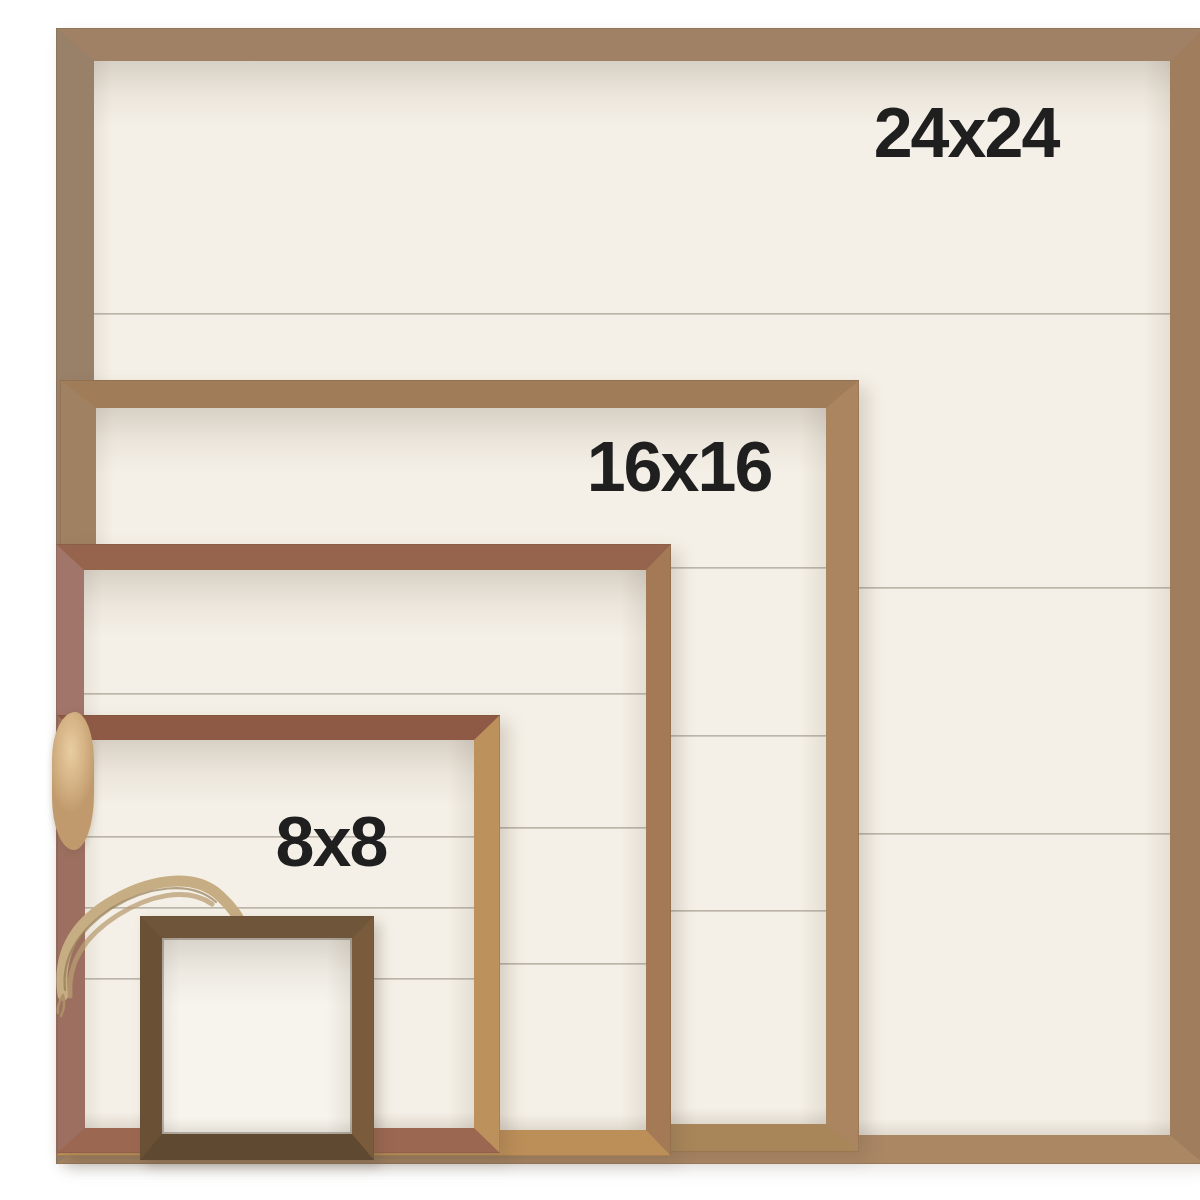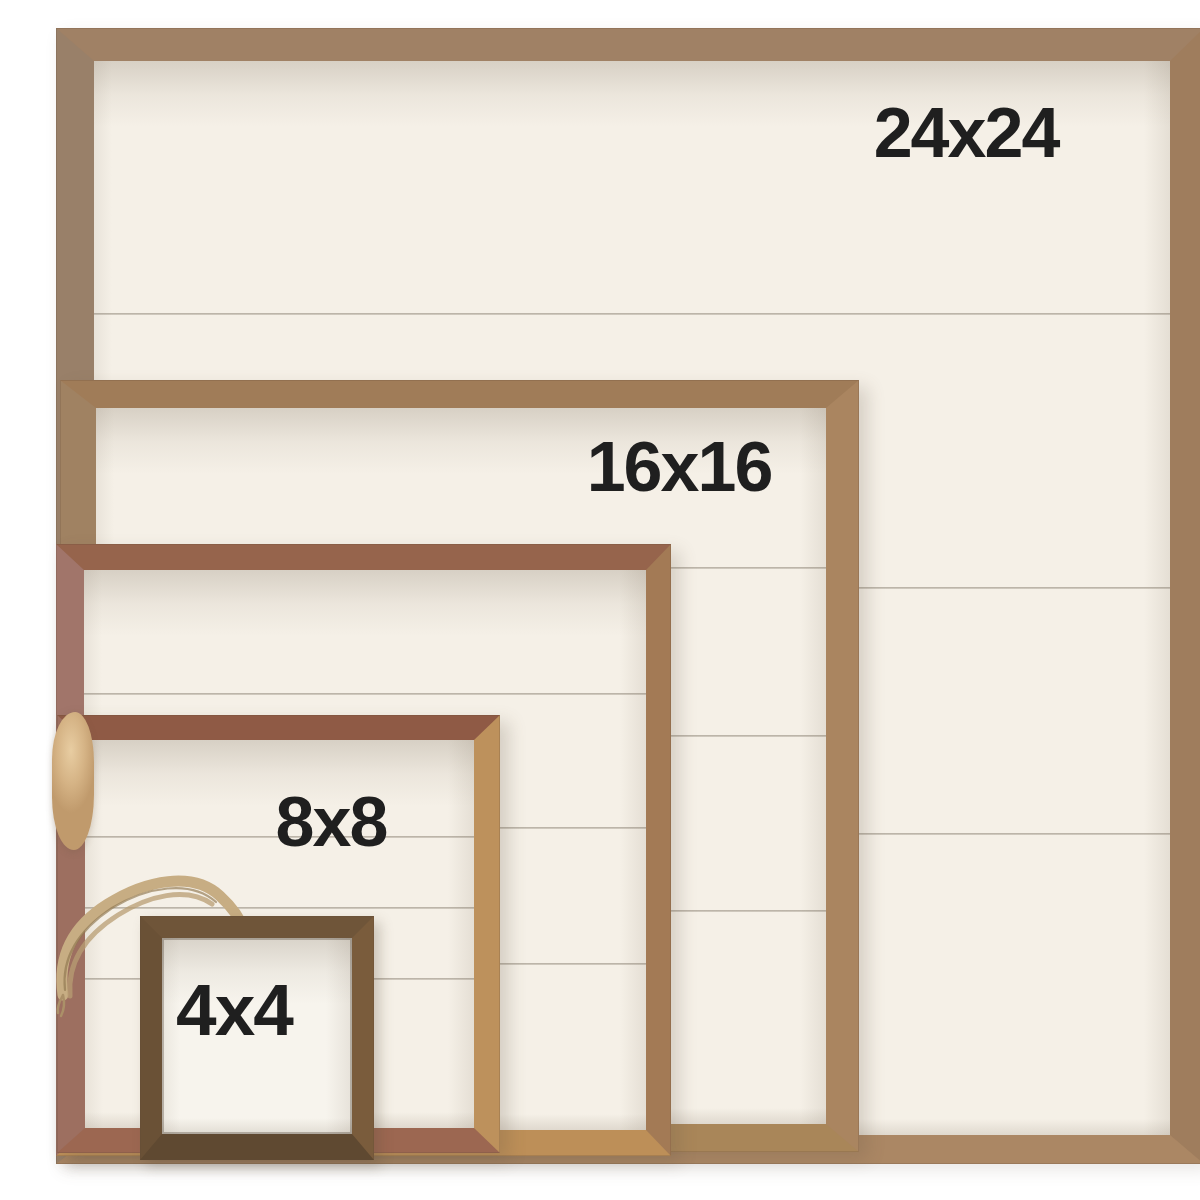--- a/index.html
+++ b/index.html
@@ -60,21 +60,21 @@
   
   .twine{position:absolute;left:0;top:0;width:1200px;height:1200px;pointer-events:none;}
 
   
   .size-label{position:absolute;transform:translate(-50%,-50%);
               font-weight:700;font-size:70px;line-height:1;letter-spacing:-2px;
               color:#1f1f1f;white-space:nowrap;text-align:center;}
   .lbl24{left:966px;top:133px;}
   .lbl16{left:635px;top:467px;margin-left:44px;}
   .lbl12{left:472px;top:633px;}
-  .lbl8{left:331px;top:822px;}
+  .lbl8{left:331px;top:842px;}
   .lbl4{left:234px;top:1009px;font-size:73px;}
 </style>
 </head>
 <body>
 
 <div class="stage">
 
   <div class="frame f24">
     <div class="groove g1"></div>
     <div class="groove g2"></div>
@@ -106,15 +106,14 @@
     <path d="M 70 996 C 67 960 88 934 118 915 C 148 896 186 886 212 904" fill="none" stroke="#b89d73" stroke-width="5" stroke-linecap="round" opacity="0.75"></path>
     <path d="M 65 990 C 61 954 82 928 112 908 C 147 887 190 879 216 902" fill="none" stroke="#8f774f" stroke-width="2.2" stroke-linecap="round" opacity="0.65"></path>
     <path d="M 63 995 C 59 1002 57 1008 58 1013 M 63 995 C 65 1003 64 1010 61 1016" fill="none" stroke="#ab9068" stroke-width="2.5" stroke-linecap="round"></path>
   </svg>
 
   <div class="frame f4"></div>
 
   <div class="size-label lbl24">24x24</div>
   <div class="size-label lbl16">16x16</div>
   <div class="size-label lbl8">8x8</div>
-  <div class="size-label lbl4">4x4</div>
 
 </div>
 
 </body></html>

